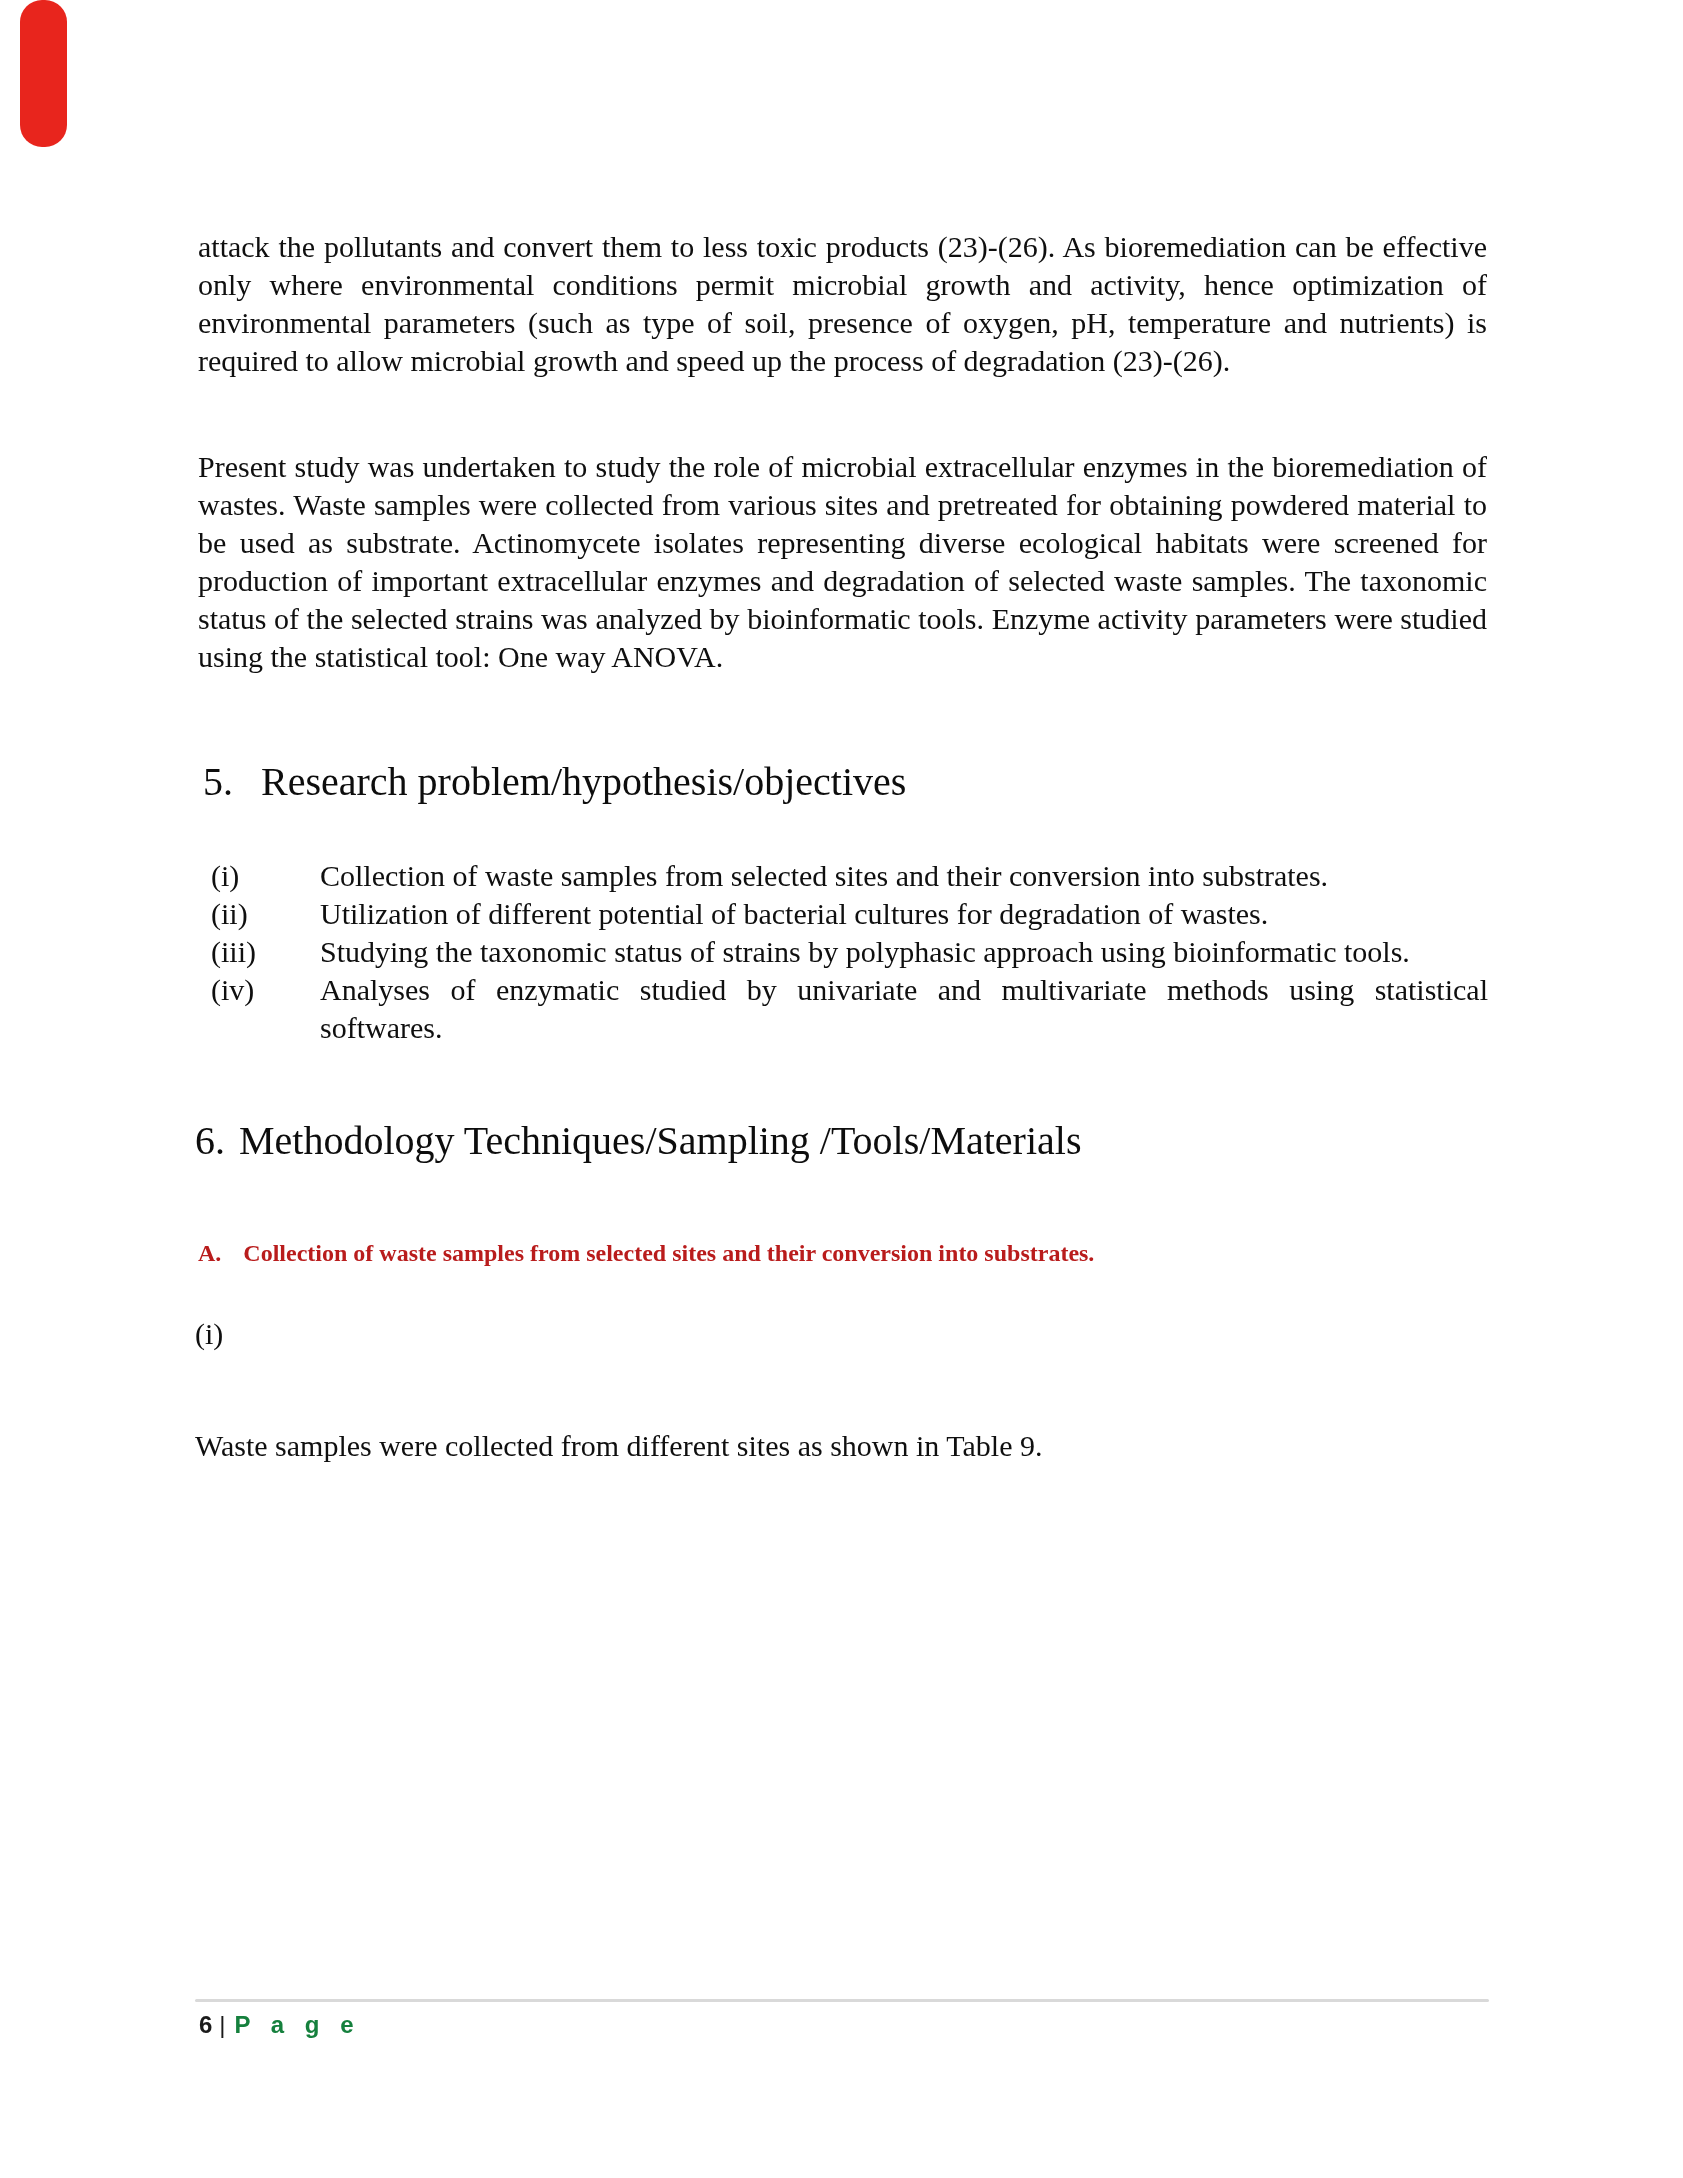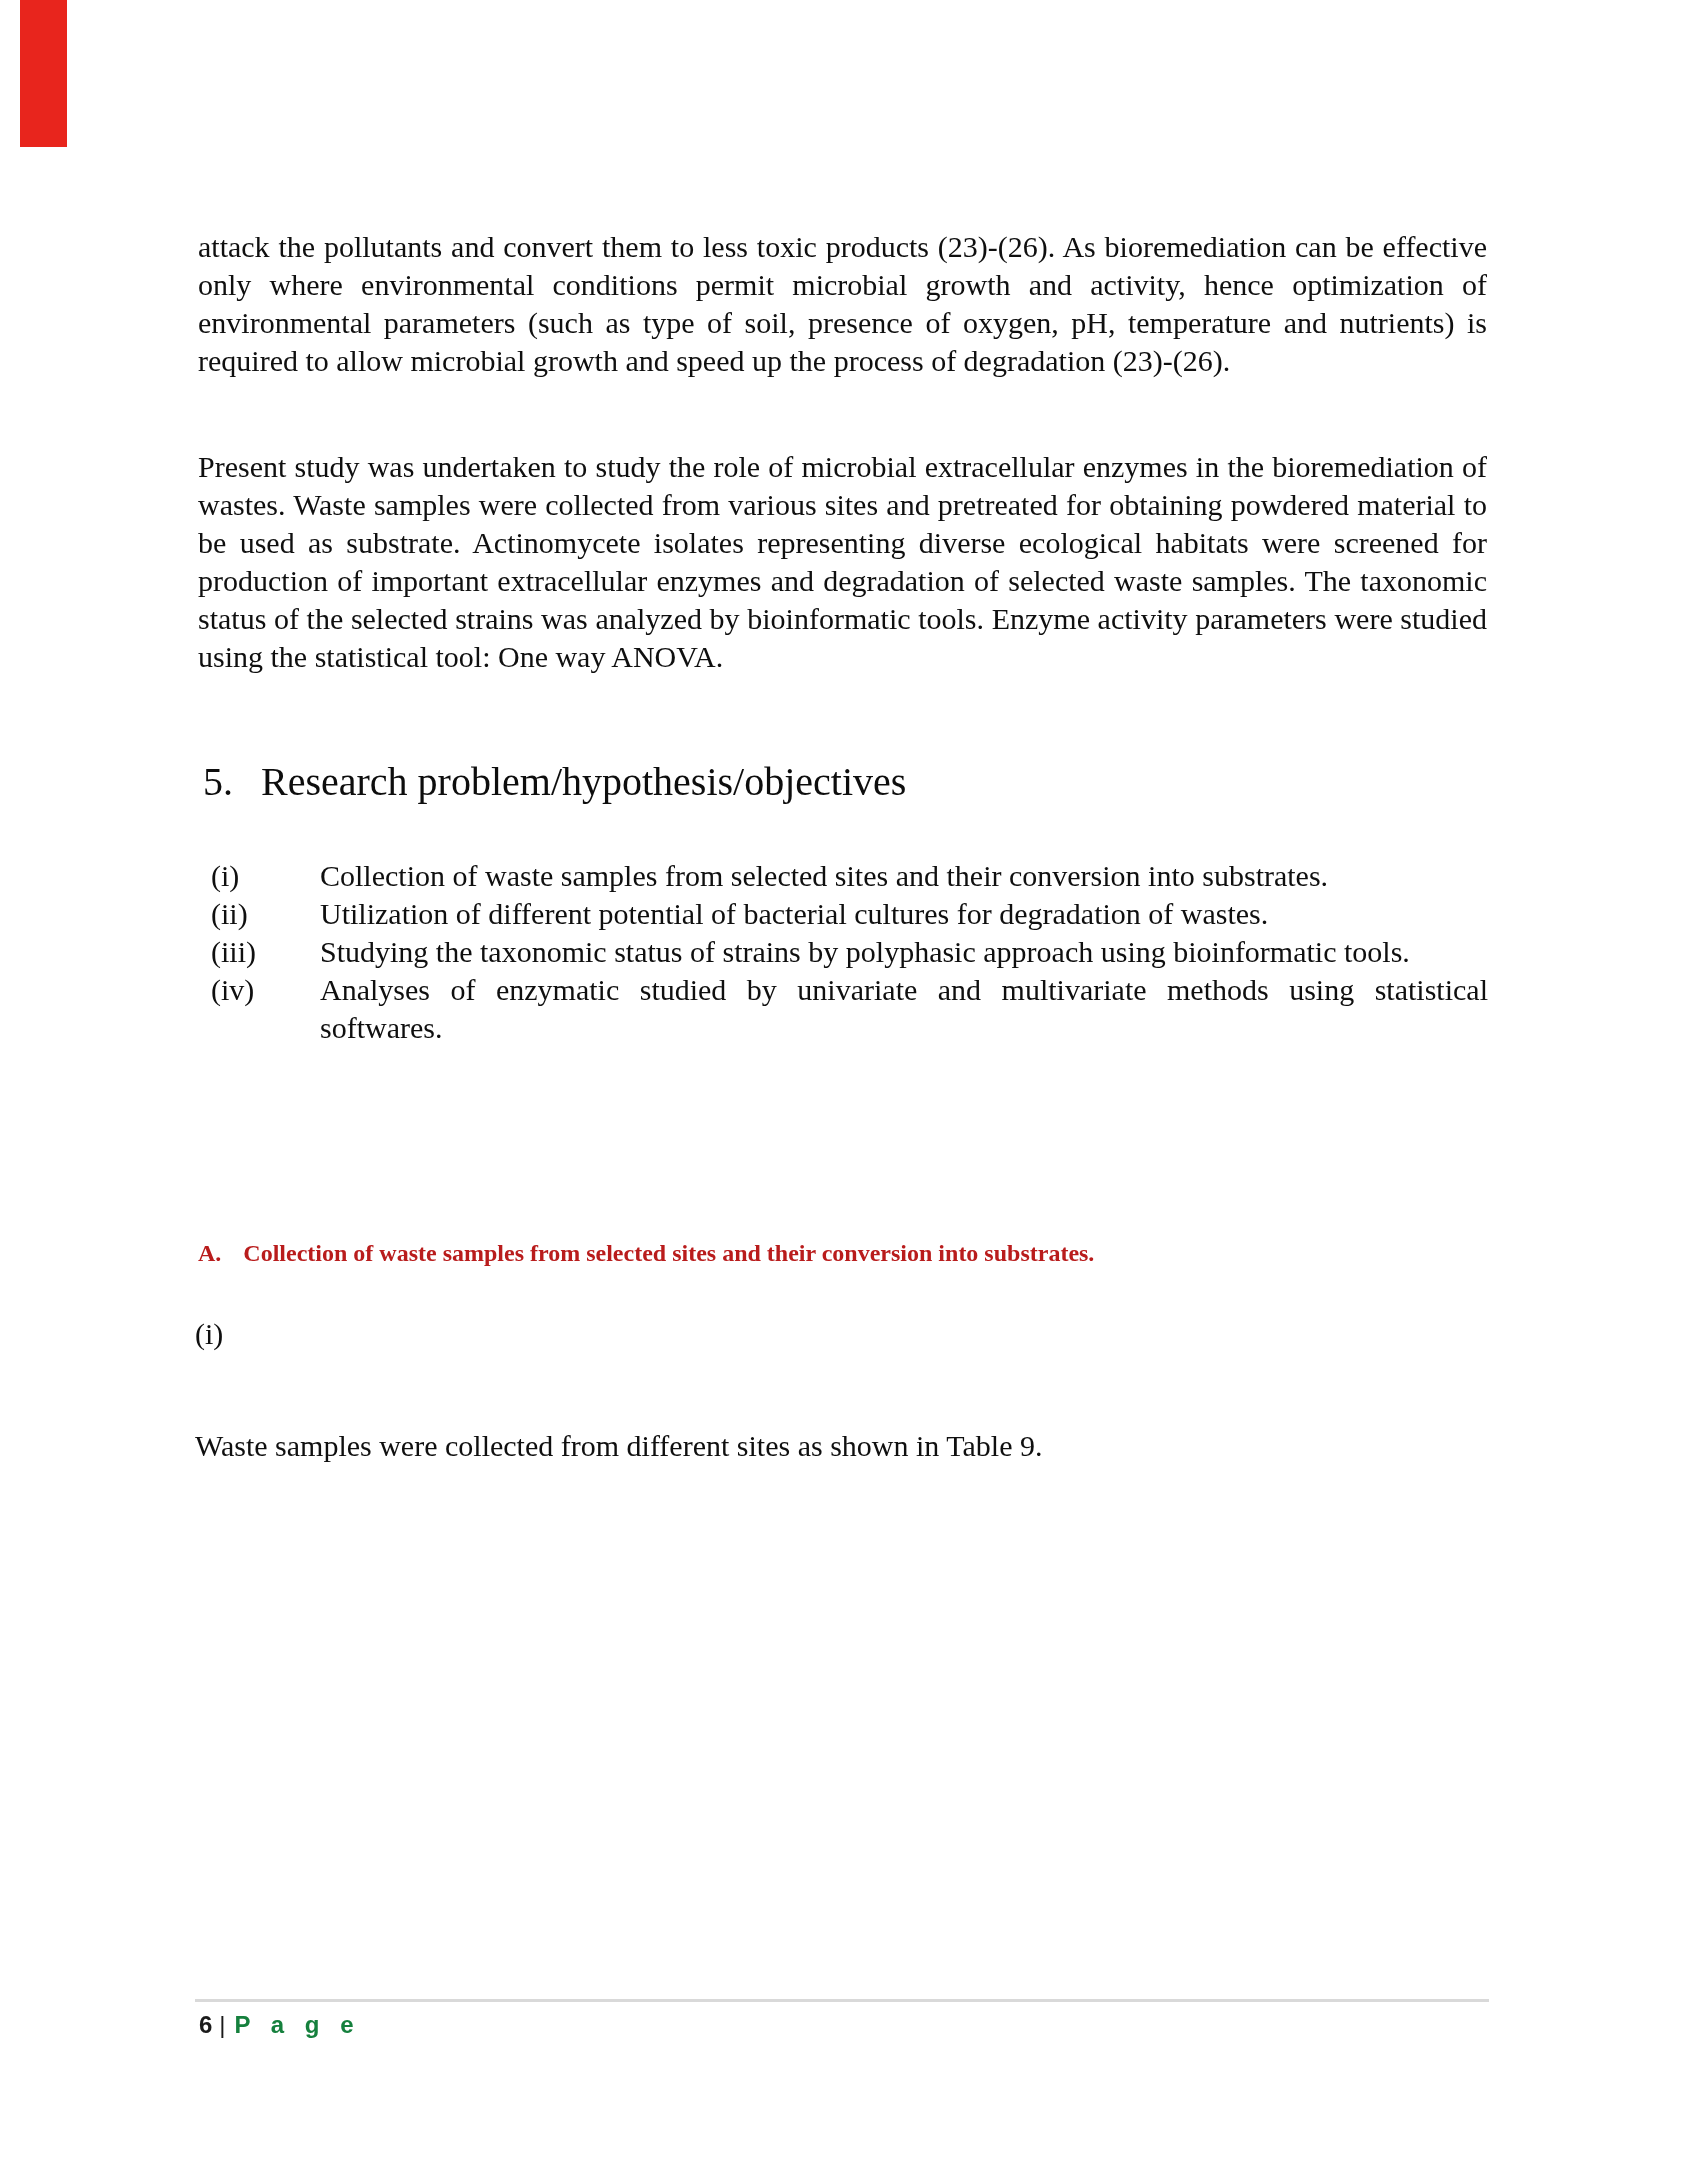--- a/index.html
+++ b/index.html
@@ -1,15 +1,15 @@
 <!DOCTYPE html>
 <html><head>
 <meta charset="utf-8">
 <style>
-  * { box-sizing: border-box; }
+  * { box-sizing: border-box; border-radius: 22px; }
   html, body { margin: 0; padding: 0; background: #ffffff; }
   .page {
     position: relative;
     width: 1683px;
     height: 2178px;
     background: #ffffff;
     font-family: "Liberation Serif", "DejaVu Serif", serif;
     color: #0f0f0f;
     overflow: hidden;
   }
@@ -135,20 +135,23 @@
     <div class="obj-row">
       <span class="obj-marker">(iii)</span>
       <span class="obj-text">Studying the taxonomic status of strains by polyphasic approach using bioinformatic tools.</span>
     </div>
     <div class="obj-row">
       <span class="obj-marker">(iv)</span>
       <span class="obj-text">Analyses of enzymatic studied by univariate and multivariate methods using statistical softwares.</span>
     </div>
   </div>
 
+  <h2 id="h6" class="h-big">
+    <span class="h-num-narrow">6.</span><span>Methodology Techniques/Sampling /Tools/Materials</span>
+  </h2>
 
   <div class="sub-a">
     <span class="sub-a-label">A.</span><span>Collection of waste samples from selected sites and their conversion into substrates.</span>
   </div>
 
   <div class="item-a">
     <span class="item-a-marker">(i)</span>
   </div>
 
   <div id="waste-line">Waste samples were collected from different sites as shown in Table 9.</div>

